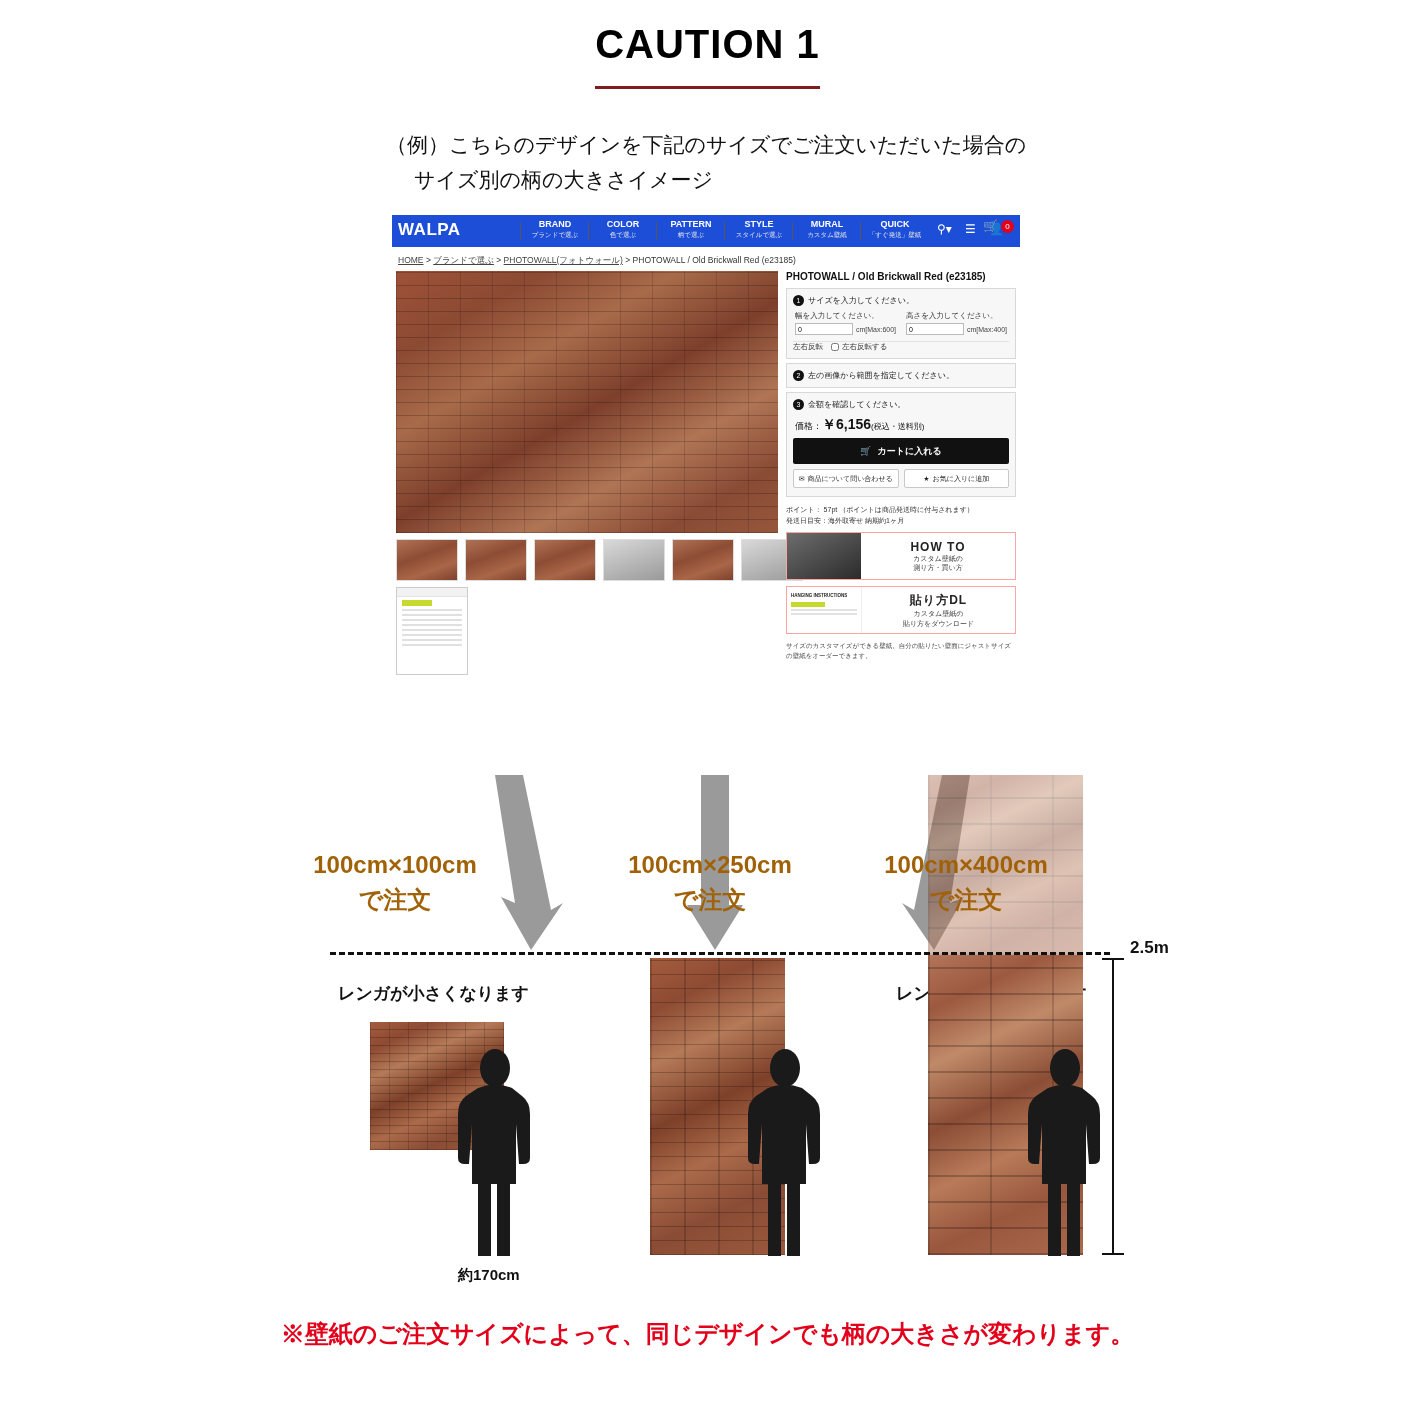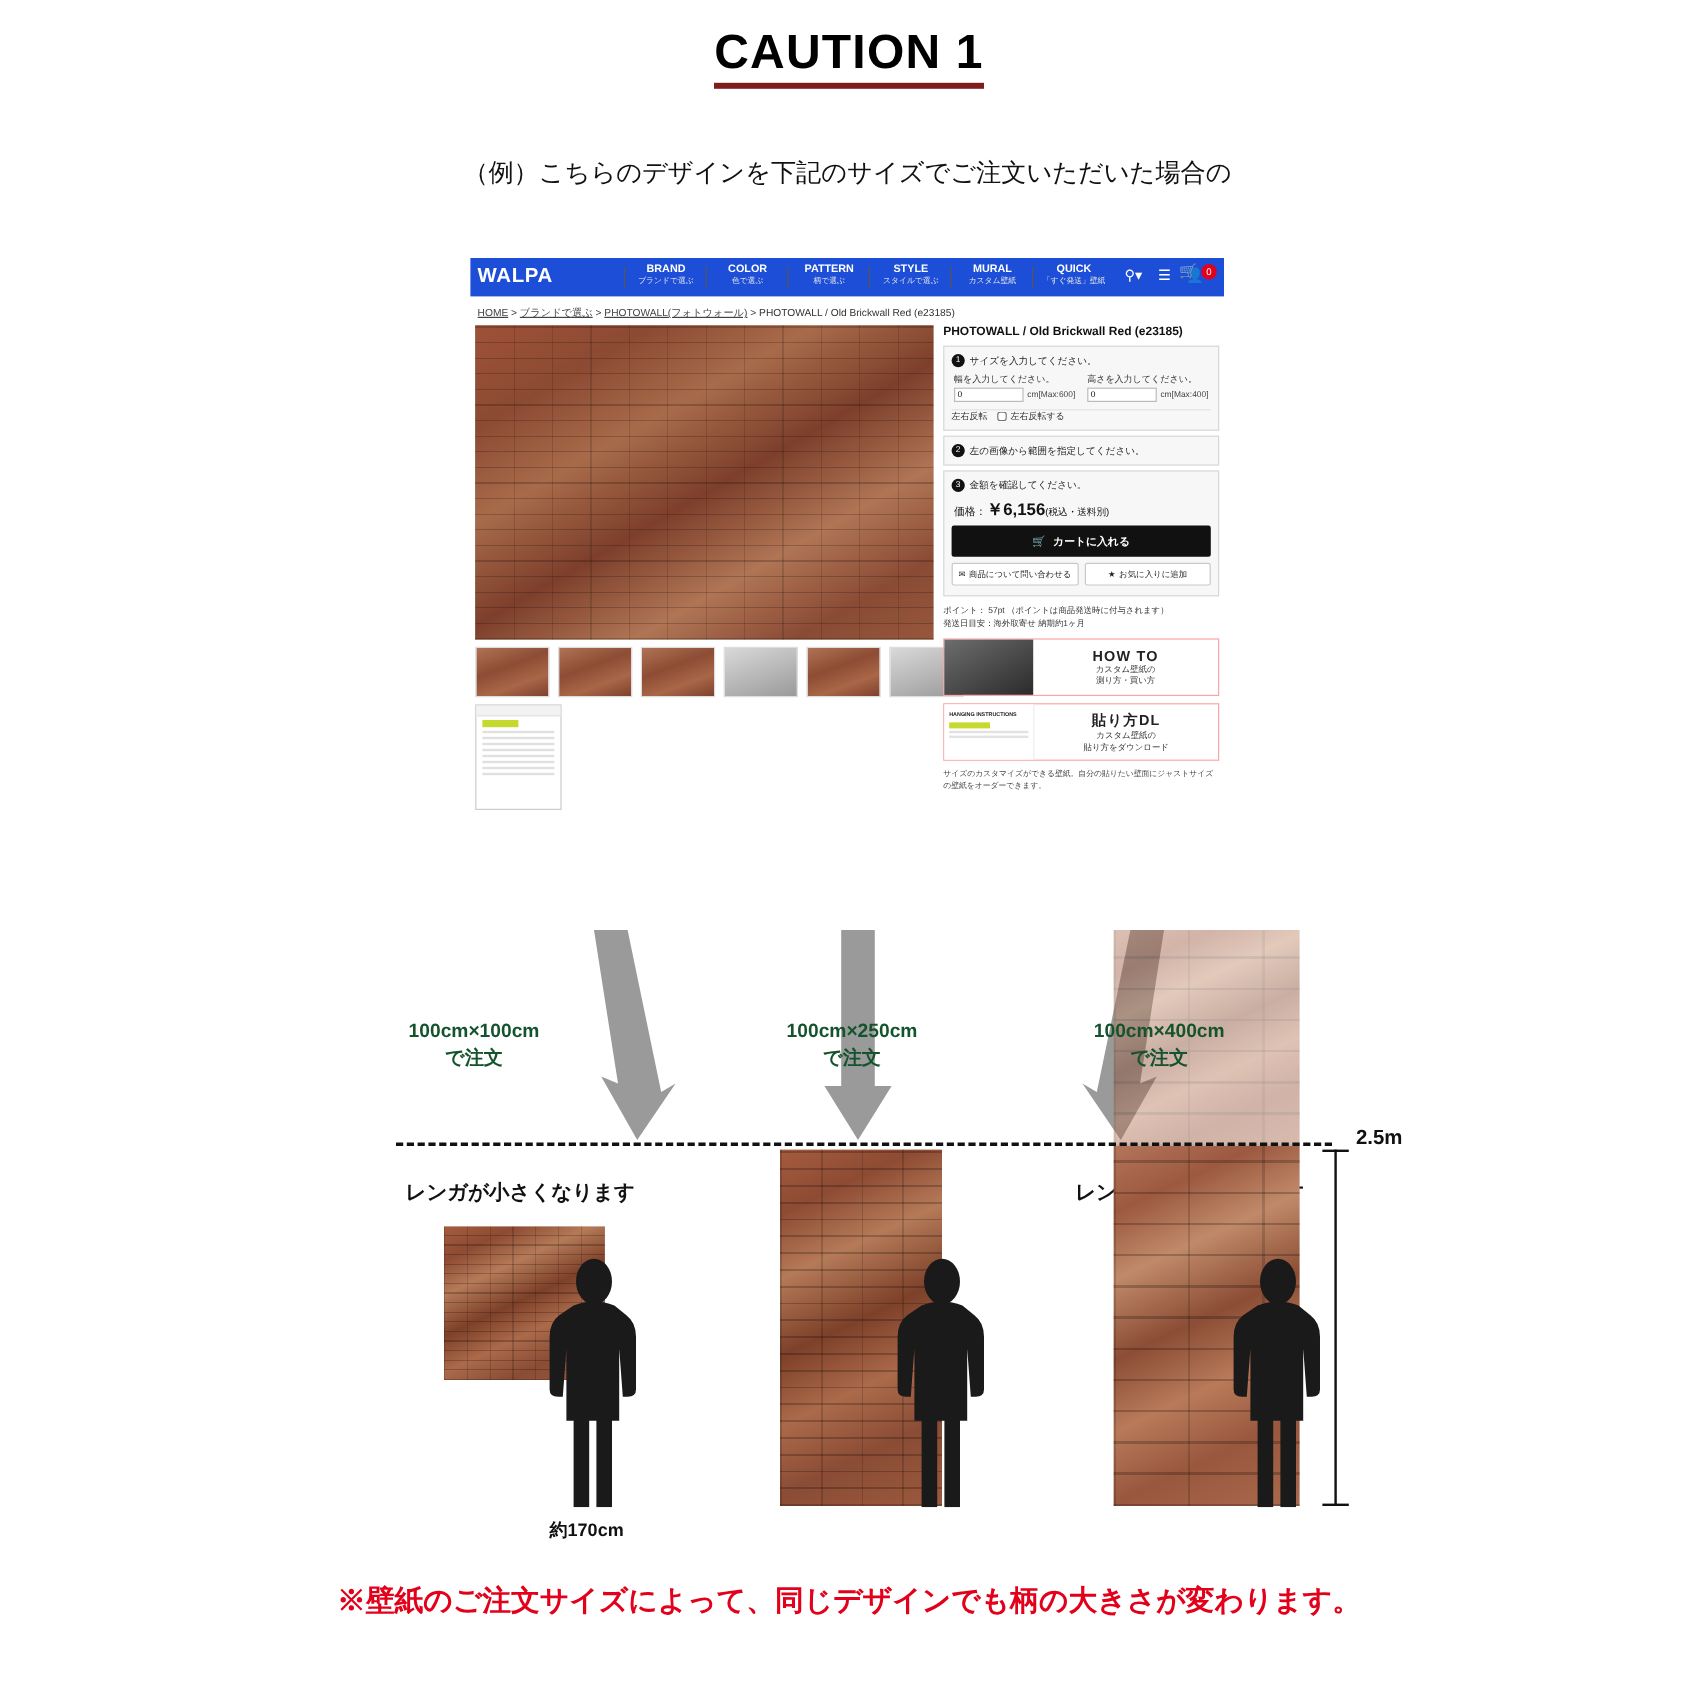--- a/index.html
+++ b/index.html
@@ -8,21 +8,21 @@
     font-family:"Liberation Sans", sans-serif;
     position:relative;overflow:hidden;
   }
   .page{position:relative;width:1415px;height:1415px;}
 
   
   .title{
     position:absolute;top:22px;left:0;width:1415px;text-align:center;
     font-size:40px;font-weight:bold;letter-spacing:1px;color:#000;
   }
-  .title span{border-bottom:5px solid #7f1d1d;padding-bottom:3px;}
+  .title span{border-bottom:3px solid #7f1d1d;padding-bottom:20px;}
 
   
   .intro{
     position:absolute;left:345px;top:128px;width:900px;
     font-size:21px;line-height:1.65;color:#111;margin-left:41px;
   }
   .intro .l2{margin-left:28px;}
 
   
   .shot{
@@ -120,21 +120,21 @@
   .promo .ph{width:74px;height:100%;background:linear-gradient(150deg,#6d6d6d,#2b2b2b);}
   .promo .ph.doc{background:#fff;border-right:1px solid #eee;}
   .promo .pt{flex:1;text-align:center;}
   .promo .pt .t1{font-size:12px;font-weight:bold;color:#222;letter-spacing:1px;}
   .promo .pt .t2{font-size:7px;color:#333;line-height:1.35;}
   .foot{font-size:6.5px;color:#444;margin-top:7px;line-height:1.5;}
 
   
   .arrow{position:absolute;}
   .col-label{
-    position:absolute;text-align:center;font-size:16px;font-weight:bold;color:#14532d;
+    position:absolute;text-align:center;font-size:24px;font-weight:bold;color:#a16207;
     line-height:1.45;width:260px;
   }
   .dashline{
     position:absolute;left:330px;top:952px;width:780px;height:0;
     border-top:3px dashed #111;
   }
   .m25{position:absolute;left:1130px;top:938px;font-size:17px;font-weight:bold;color:#111;}
   .vbar{position:absolute;left:1112px;top:958px;width:2px;height:297px;background:#111;}
   .vcap{position:absolute;width:22px;height:2px;background:#111;left:1102px;}
 
@@ -172,20 +172,21 @@
 </style>
 </head>
 <body>
 
 <div class="page">
 
   <div class="title"><span>CAUTION 1</span></div>
 
   <div class="intro">
     <div>（例）こちらのデザインを下記のサイズでご注文いただいた場合の</div>
+    <div class="l2">サイズ別の柄の大きさイメージ</div>
   </div>
 
   <div class="shot">
 
     <div class="topbar">
       <div class="logo">WALPA</div>
 
       <div class="navsep" style="left:128px"></div>
       <div class="navitem" style="left:132px">
         <div class="n1">BRAND</div>

